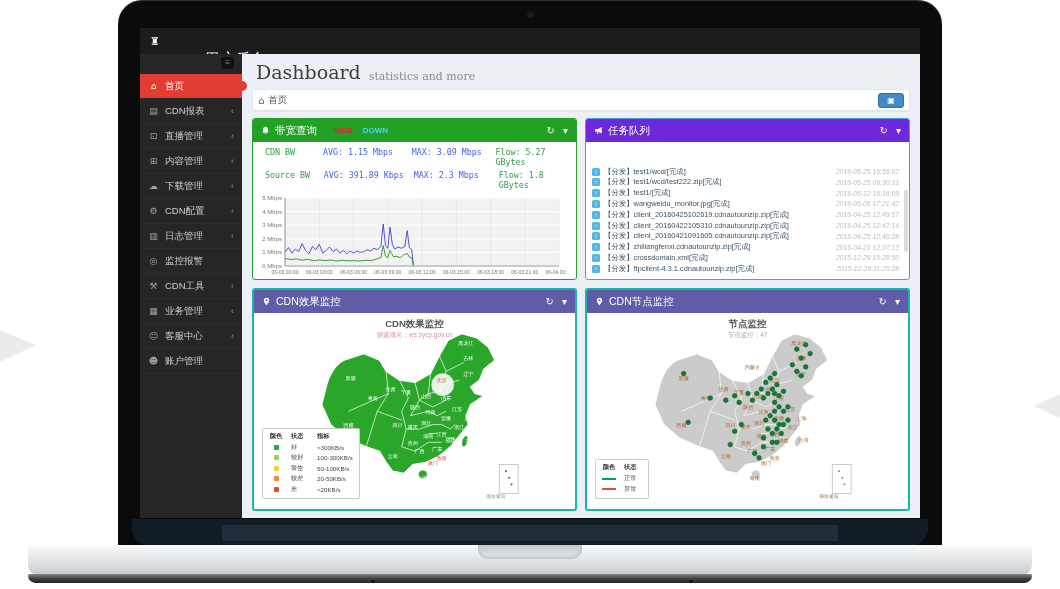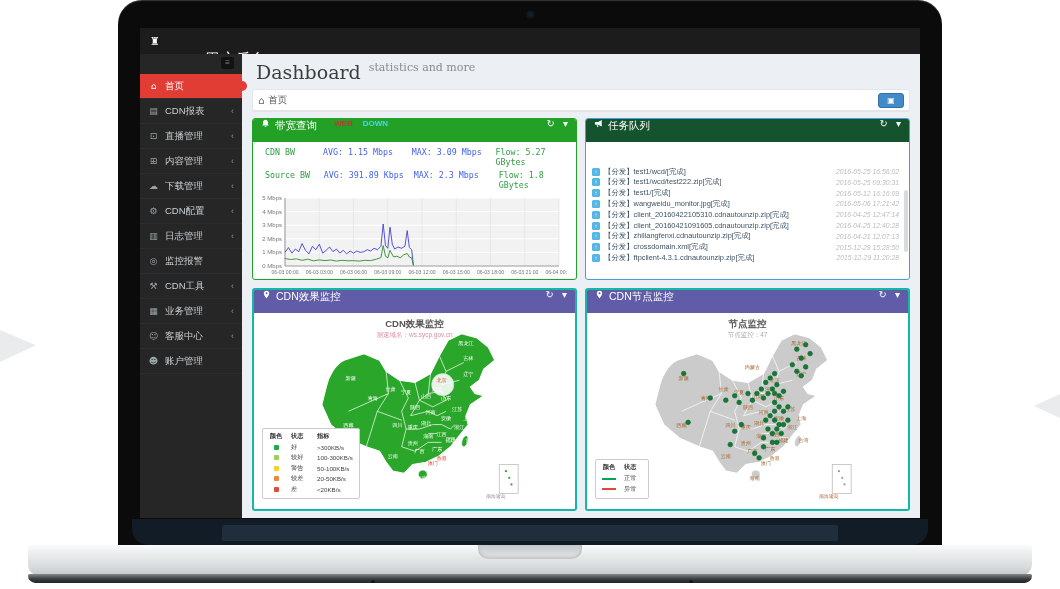--- a/index.html
+++ b/index.html
@@ -37,41 +37,41 @@
   .sb-list{list-style:none;margin:20px 0 0;padding:0;}
   .sb-item{position:relative;display:flex;align-items:center;gap:6px;height:24px;padding:0 8px;
       color:#c9cfd4;font-size:9.5px;cursor:pointer;border-bottom:1px solid #2d2d2d;}
   .sb-item .ico{width:11px;text-align:center;font-size:9px;color:#9aa3a8;font-family:"DejaVu Sans",sans-serif;}
   .sb-item .chev{margin-left:auto;color:#8a9297;font-size:9px;}
   .sb-item.active{background:#e23d34;color:#fff;}
   .sb-item.active .ico{color:#fff;}
   .active-dot{position:absolute;right:-5px;top:7px;width:10px;height:10px;border-radius:50%;background:#e23d34;}
   
   .main{flex:1;overflow:hidden;background:#ecf0f5;}
-  .content-header{padding:7px 14px 4px;display:flex;align-items:flex-start;gap:8px;}
+  .content-header{padding:7px 14px 4px;display:flex;align-items:flex-end;gap:8px;}
   .content-header h1{margin:0;font-family:"DejaVu Serif",serif;font-weight:400;font-size:19px;color:#3d3d3d;}
   .content-header .subtitle{font-family:"DejaVu Serif",serif;font-size:11px;color:#8a8a8a;}
   .breadcrumb{height:20px;margin:2px 10px 7px;background:#fff;border:1px solid #e4e7e9;border-radius:3px;
       display:flex;align-items:center;justify-content:space-between;padding:0 5px;font-size:9.5px;color:#555;
       box-shadow:0 1px 1px rgba(0,0,0,.05);}
   .bc-left{display:flex;align-items:center;gap:4px;}
   .home-ico{font-family:"DejaVu Sans",sans-serif;font-size:10px;color:#666;}
   .bc-btn{width:26px;height:15px;border:1px solid #3071a9;background:#428bca;color:#fff;border-radius:3px;
       font-size:8px;line-height:13px;text-align:center;padding:0;cursor:pointer;font-family:"DejaVu Sans",sans-serif;}
   .grid{margin:0 10px;display:grid;grid-template-columns:1fr 1fr;gap:8px;}
   
   .panel{background:#fff;border-radius:3px;overflow:hidden;position:relative;}
   .panel.small{height:160px;}
   .panel.tall{height:219px;}
   .panel.green{border:1px solid #23a127;}
   .panel.blue{border:1px solid #459fd9;}
   .panel.purple{border:2px solid #14b8a6;}
-  .panel-h{height:23px;display:flex;align-items:flex-start;gap:5px;padding:0 8px;color:#fff;font-size:10.5px;}
+  .panel-h{height:23px;display:flex;align-items:center;gap:5px;padding:0 8px;color:#fff;font-size:10.5px;}
   .green .panel-h{background:#23a127;}
-  .blue  .panel-h{background:#14532d;}
+  .blue  .panel-h{background:#6d28d9;}
   .purple .panel-h{background:#605ca8;}
   .panel-h svg{width:9px;height:9px;flex:none;}
   .tools{margin-left:auto;display:flex;gap:8px;align-items:center;}
   .tool{color:#fff;opacity:.95;font-size:10px;cursor:pointer;font-family:"DejaVu Sans",sans-serif;line-height:1;}
   .bw-links{display:flex;gap:10px;margin-left:12px;font-size:8px;font-weight:bold;}
   .bw-links .web{color:#b83b2e;cursor:pointer;}
   .bw-links .down{color:#49d2ff;cursor:pointer;}
   
   .bw-stats{padding:5px 12px 1px;font-family:"DejaVu Sans Mono",monospace;font-size:8.3px;}
   .bw-row{display:flex;margin-bottom:3px;}
@@ -299,20 +299,25 @@
                   </div>
                   <div class="task-row">
                     <span class="task-ico">↑</span>
                     <span class="task-text">【分发】test1/[完成]</span>
                     <span class="task-time">2016-05-12 16:16:09</span>
                   </div>
                   <div class="task-row">
                     <span class="task-ico">↑</span>
                     <span class="task-text">【分发】wangweidu_monitor.jpg[完成]</span>
                     <span class="task-time">2016-05-06 17:21:42</span>
+                  </div>
+                  <div class="task-row">
+                    <span class="task-ico">↑</span>
+                    <span class="task-text">【分发】client_20160425102619.cdnautounzip.zip[完成]</span>
+                    <span class="task-time">2016-04-25 12:49:57</span>
                   </div>
                   <div class="task-row">
                     <span class="task-ico">↑</span>
                     <span class="task-text">【分发】client_20160422105310.cdnautounzip.zip[完成]</span>
                     <span class="task-time">2016-04-25 12:47:14</span>
                   </div>
                   <div class="task-row">
                     <span class="task-ico">↑</span>
                     <span class="task-text">【分发】client_20160421091605.cdnautounzip.zip[完成]</span>
                     <span class="task-time">2016-04-25 12:40:28</span>

